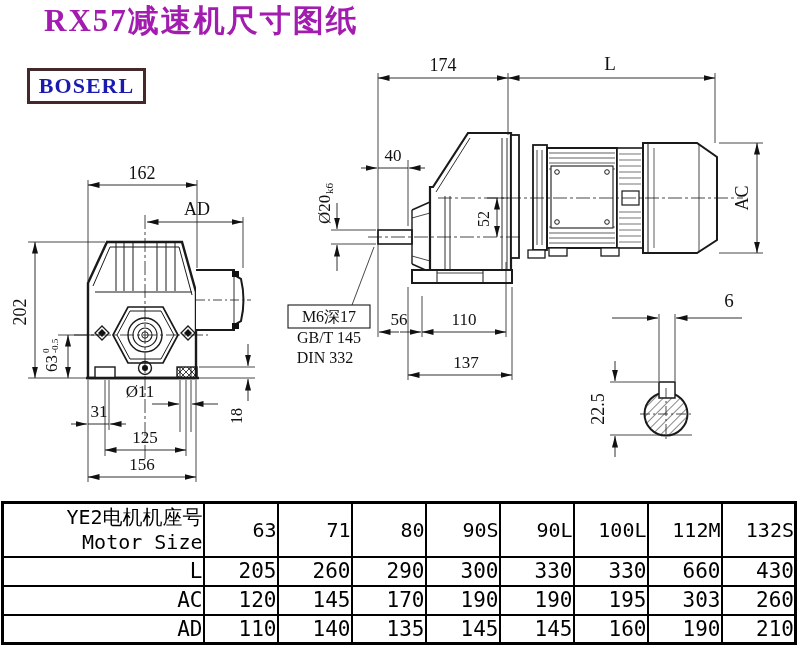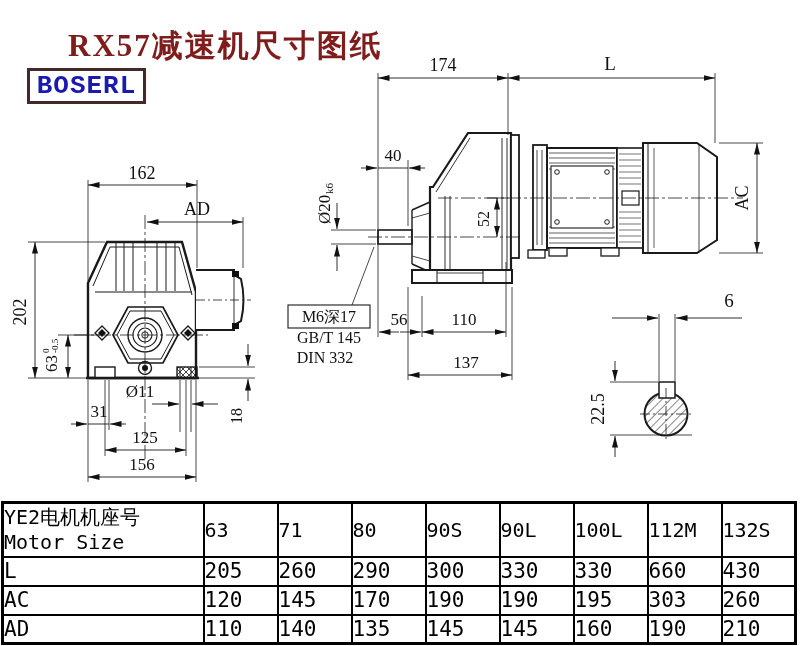--- a/index.html
+++ b/index.html
@@ -1,28 +1,28 @@
 <!DOCTYPE html>
 <html><head>
 <meta charset="utf-8">
 <style>
   html,body{margin:0;padding:0;background:#fff;}
   body{width:800px;height:646px;overflow:hidden;
        font-family:"Liberation Serif","DejaVu Serif",serif;color:#111;}
   .stage{position:relative;width:800px;height:646px;background:#fff;}
-  .title{position:absolute;left:44px;top:25px;font-size:31px;font-weight:bold;
-         letter-spacing:2px;color:#7f1d1d;white-space:nowrap;margin-left:24px;}
+  .title{position:absolute;left:44px;top:0;font-size:31px;font-weight:bold;
+         letter-spacing:2px;color:#a21caf;white-space:nowrap;}
   .logo{position:absolute;left:27px;top:68px;width:113px;height:30px;
         border:3px solid #45282a;display:flex;align-items:center;justify-content:center;}
-  .logo span{color:#1a1ab0;font-size:26px;font-weight:bold;letter-spacing:1px;
-        font-family:Liberation Mono, monospace;line-height:1;}
+  .logo span{color:#1a1ab0;font-size:22px;font-weight:bold;letter-spacing:1px;
+        font-family:Liberation Serif, serif;line-height:1;}
   svg.draw{position:absolute;left:0;top:0;}
   svg .dimtxt{font-family:"Liberation Serif","DejaVu Serif",serif;fill:#111;}
   table.spec{position:absolute;left:1px;top:501px;width:796px;height:142px;
-        border-collapse:collapse;table-layout:fixed;text-align:left;
+        border-collapse:collapse;table-layout:fixed;text-align:right;
         font-family:"DejaVu Sans Mono","Liberation Mono",monospace;padding-left:8px;}
   table.spec td{border:2px solid #000;padding:0;vertical-align:middle;
         font-size:21px;color:#000;}
   table.spec{border:3px solid #000;}
   table.spec tr.hdr td{font-size:20px;}
   table.spec col.c0{width:201px;}
   .hd2{line-height:1.25;}
 </style>
 </head>
 <body>

